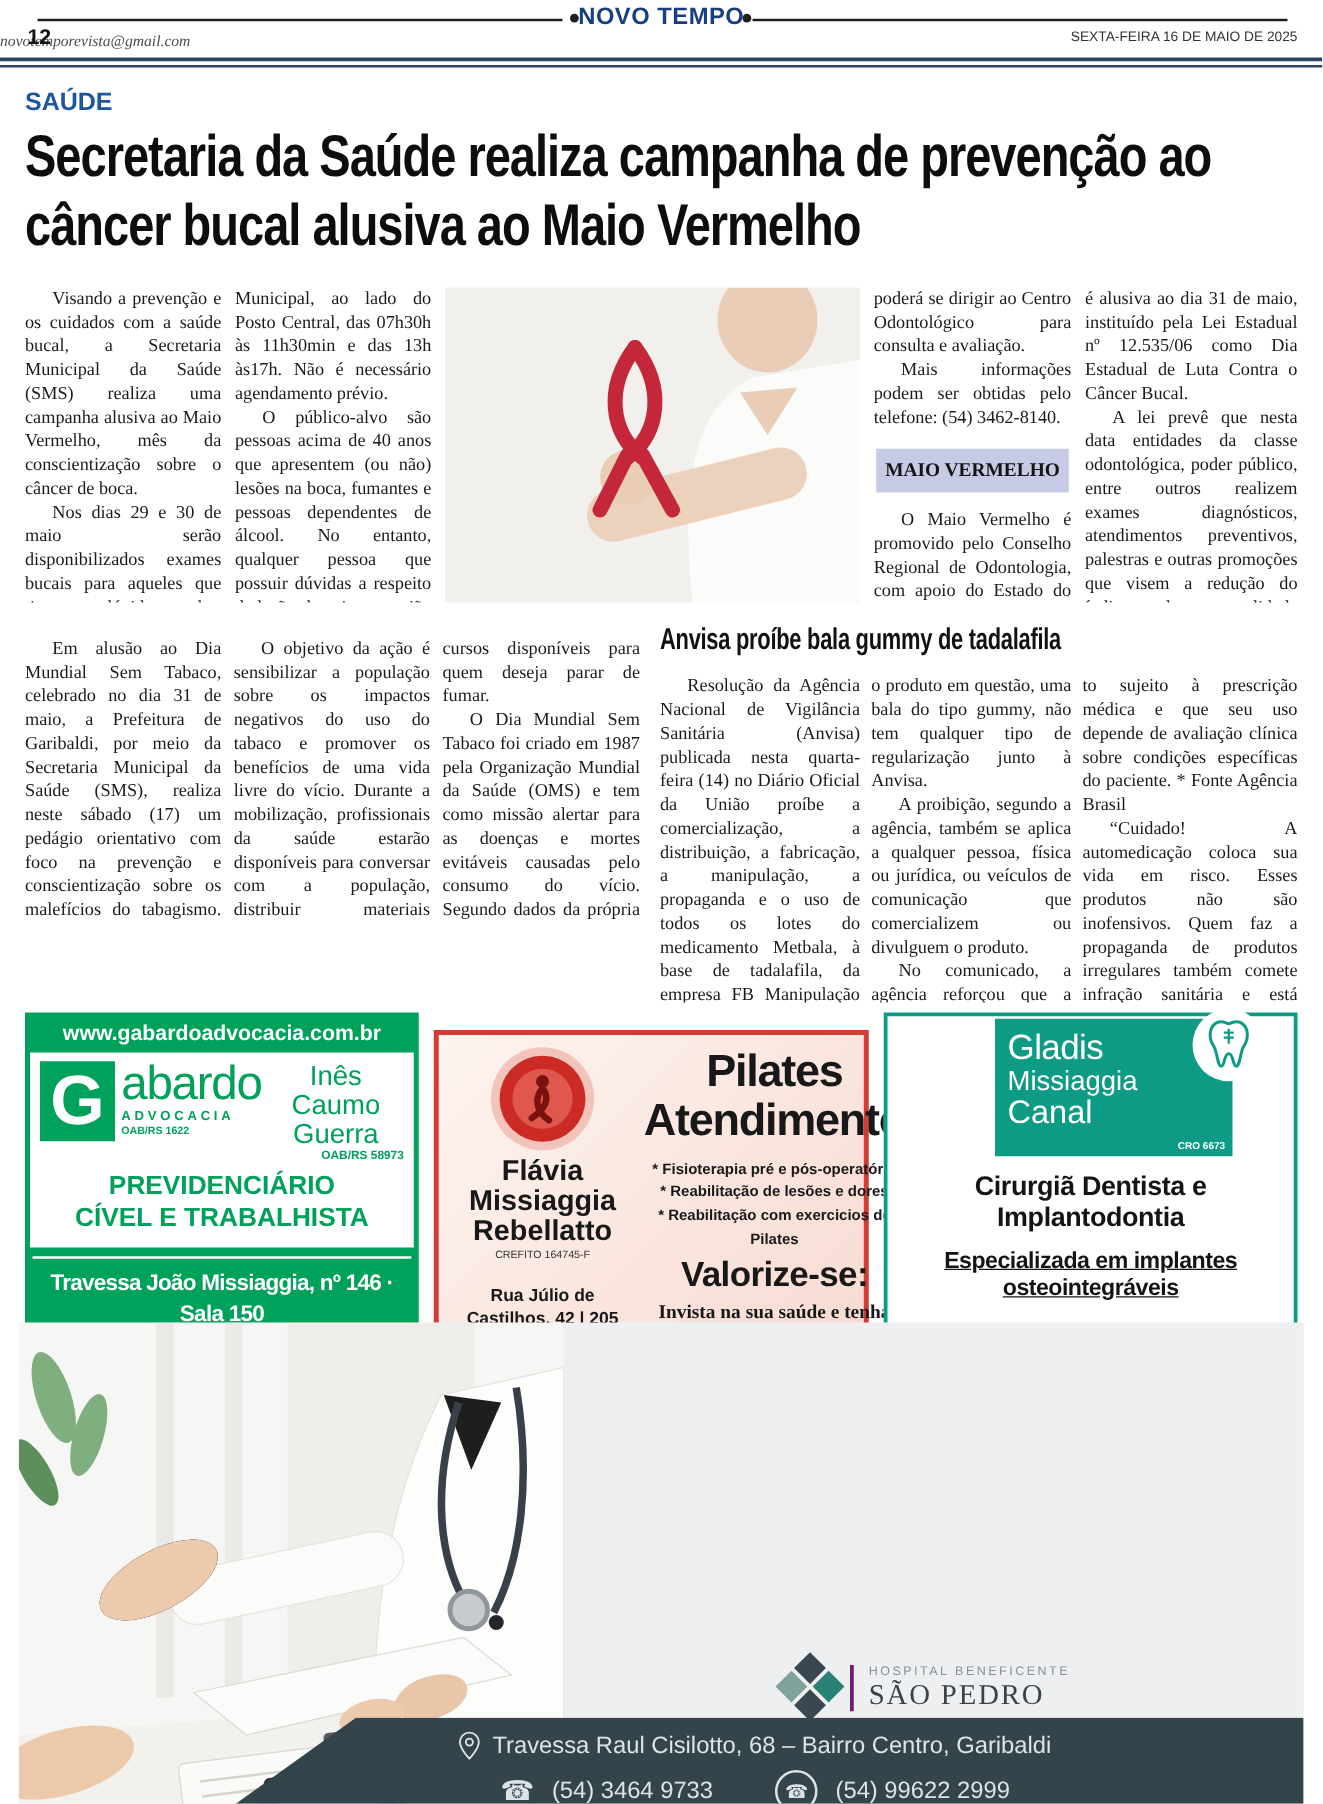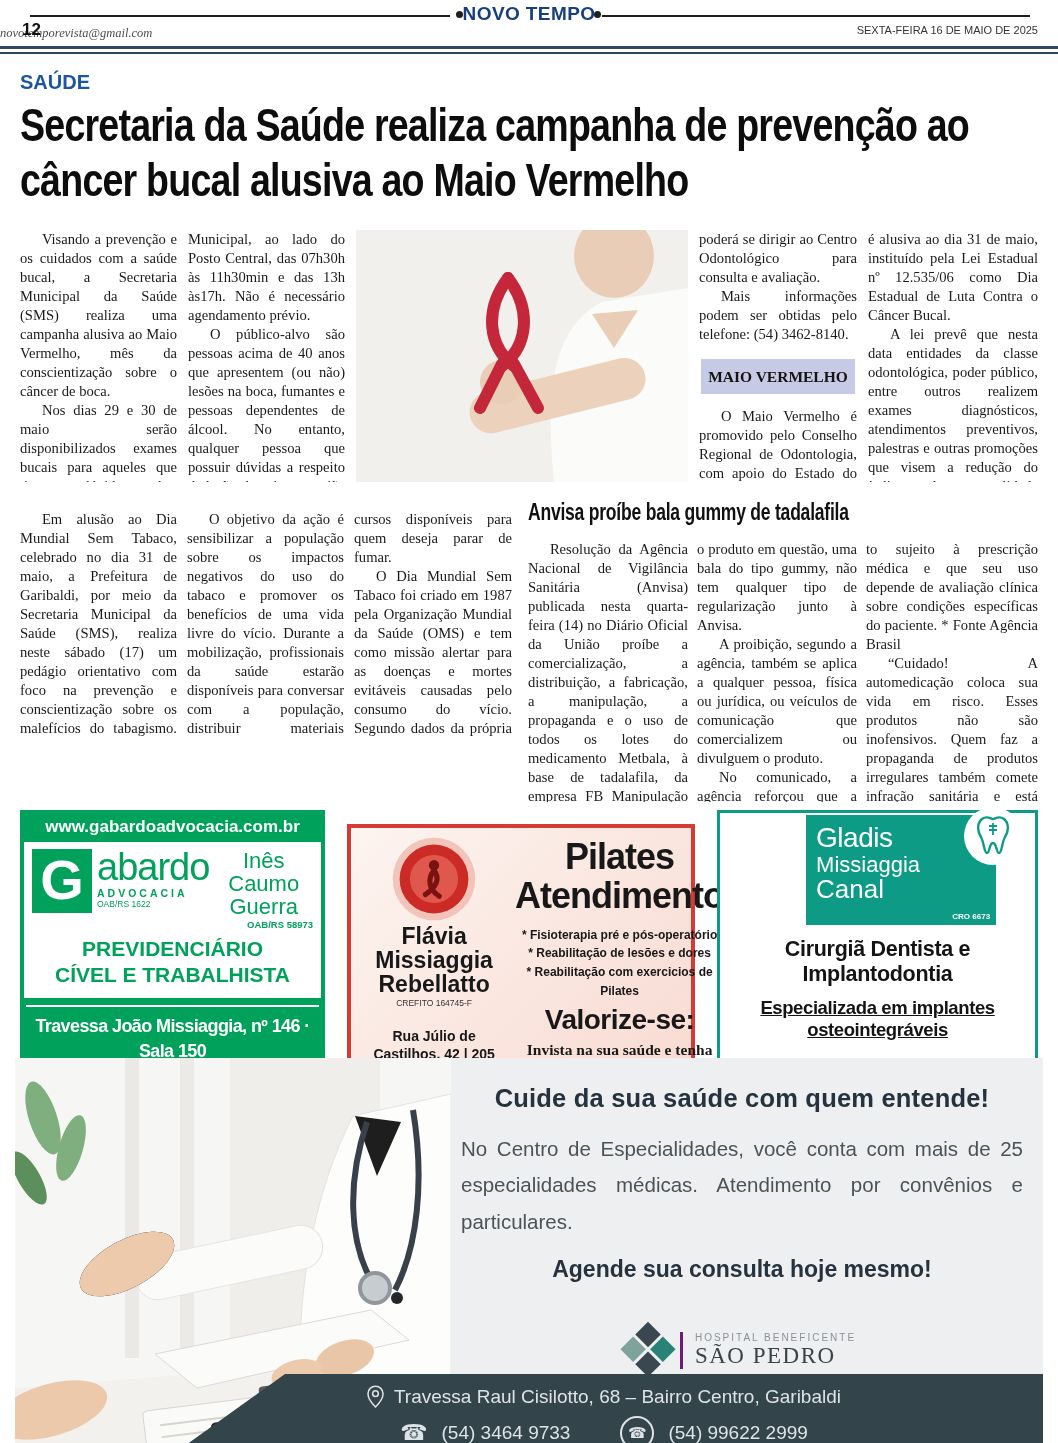--- a/index.html
+++ b/index.html
@@ -38,31 +38,31 @@
   .a2{width:492px;} .a3{width:510px;}
   .h2wrap{overflow:visible;}
   .h2{font:bold 24px/1.2 "Liberation Sans",sans-serif;color:#111;letter-spacing:-.3px;transform-origin:0 0;}
   .a2 .h2wrap{height:62px;} .a2 .h2{width:660px;transform:scaleX(.74);}
   .a3 .h2wrap{height:32px;} .a3 .h2{width:700px;transform:scaleX(.73);}
   .a2 .cols{display:grid;grid-template-columns:157px 157px 158px;column-gap:10px;margin-top:12px;
             height:226px;font-size:14.6px;line-height:19px;}
   .a3 .cols{display:grid;grid-template-columns:160px 160px 172px;column-gap:9px;margin-top:10px;
             height:262px;font-size:14.6px;line-height:19px;}
   
-  .ads{display:flex;gap:22px;margin:8px 20px 0;align-items:flex-start;height:240px;}
+  .ads{display:flex;gap:12px;margin:8px 20px 0;align-items:flex-start;height:240px;}
   
   .gab{width:330px;background:#00A15B;color:#fff;padding:4px;font-family:"Liberation Sans",sans-serif;}
   .gab-url{text-align:center;font-weight:bold;font-size:17px;padding:3px 0 5px;}
   .gab-card{background:#fff;padding:7px 8px 9px;color:#00A15B;}
   .gab-top{display:flex;gap:5px;}
   .gab-g{flex:0 0 60px;height:64px;background:#00A15B;color:#fff;
          font:bold 56px/62px "Liberation Sans",sans-serif;text-align:center;}
   .gab-word{font-size:38px;line-height:36px;letter-spacing:-1px;}
   .gab-adv{font-weight:bold;font-size:10.5px;letter-spacing:3px;margin-top:2px;}
-  .gab-oab{font-size:8.5px;font-weight:normal;}
+  .gab-oab{font-size:8.5px;font-weight:bold;}
   .gab-ines{margin-left:auto;text-align:center;}
   .gi-name{font-size:22px;line-height:23px;}
   .gi-oab{font-size:9.5px;font-weight:bold;margin-top:1px;text-align:right;}
   .gab-areas{text-align:center;font-weight:bold;font-size:21px;line-height:1.25;margin-top:6px;}
   .gab-sep{height:2px;background:#fff;margin:7px 2px;}
   .gab-addr{text-align:center;font-weight:bold;font-size:18px;line-height:1.4;letter-spacing:-.6px;}
   .gab-branches{text-align:center;font-weight:bold;font-size:17px;padding:4px 0 2px;}
   
   .pil{width:324px;margin-top:14px;border:4px solid #d43b35;
        background:linear-gradient(135deg,#fdf4f0 0%,#fae5de 55%,#f7d9d0 100%);
@@ -339,25 +339,20 @@
             <line x1="146" y1="364" x2="392" y2="364"></line>
           <line x1="146" y1="376" x2="392" y2="376"></line>
             <line x1="146" y1="388" x2="392" y2="388"></line>
         </g>
         <rect x="248" y="326" width="44" height="14" rx="4" fill="#5a5a5a"></rect>
         <rect x="196" y="356" width="150" height="10" rx="5" fill="#2b2b2b"></rect>
       </g>
       <ellipse cx="36" cy="352" rx="58" ry="26" transform="rotate(-16 36 352)" fill="#ecc9ab"></ellipse>
     </svg>
 
-    <div class="hosp-txt">
-      <div class="hosp-h">Cuide da sua saúde com quem entende!</div>
-      <div class="hosp-p">No Centro de Especialidades, você conta com mais de 25 especialidades médicas. Atendimento por convênios e particulares.</div>
-      <div class="hosp-cta">Agende sua consulta hoje mesmo!</div>
-    </div>
 
     <div class="hosp-logo">
       <div class="lg-diamond">
         <div class="ld1"></div>
           <div class="ld2"></div>
           <div class="ld3"></div>
           <div class="ld4"></div>
       </div>
       <div class="lg-text">
         <div class="lg-small">HOSPITAL BENEFICENTE</div>

